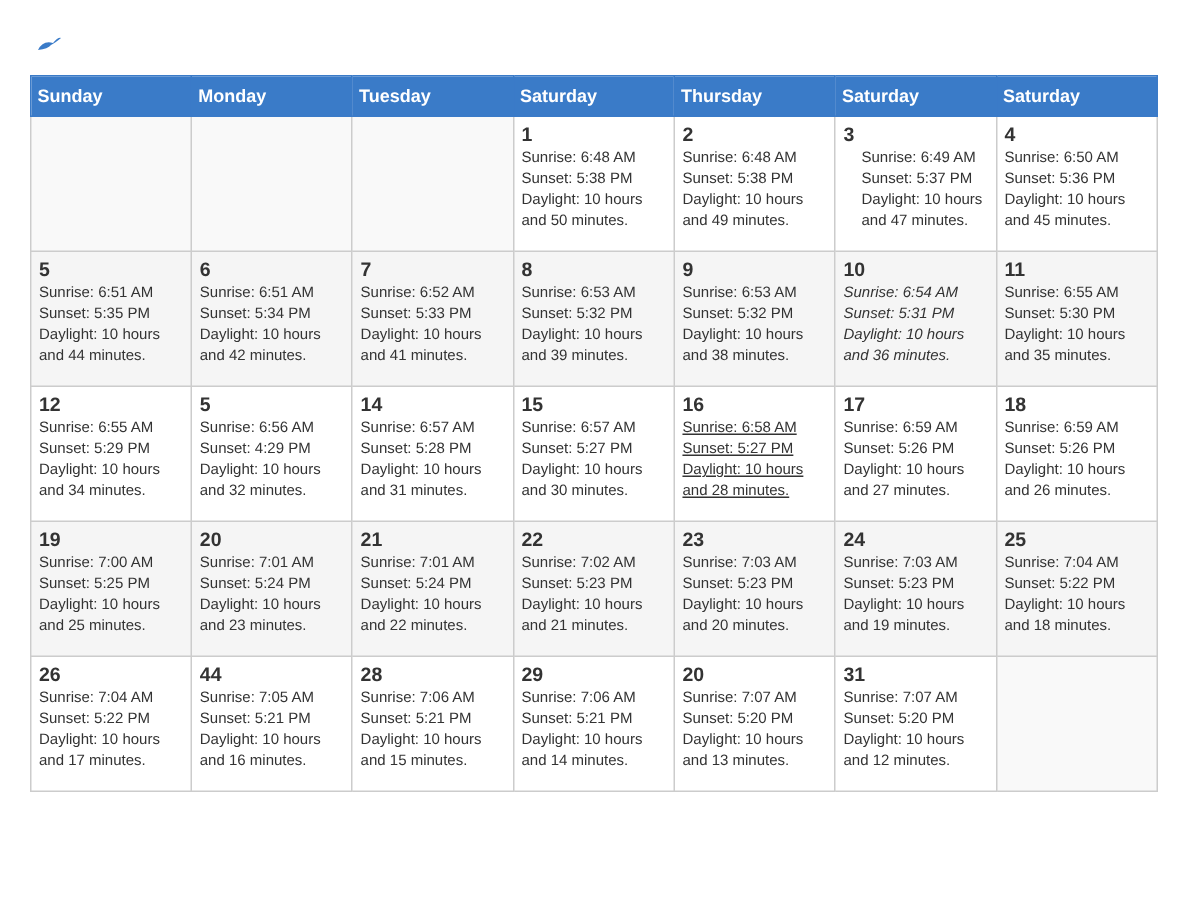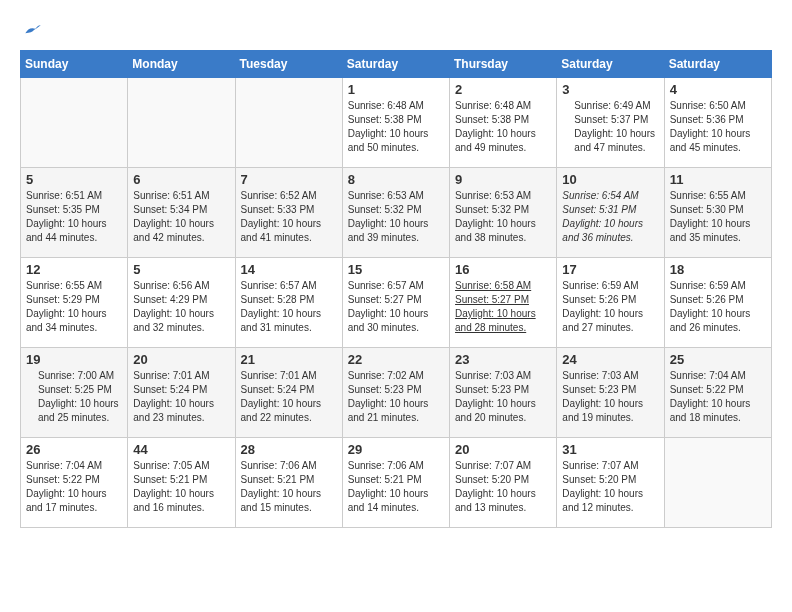--- a/index.html
+++ b/index.html
@@ -256,21 +256,21 @@
           <div class="day-num">18</div>
           <div class="day-info" style="white-space: pre-line;">Sunrise: 6:59 AM
 Sunset: 5:26 PM
 Daylight: 10 hours
 and 26 minutes.</div>
         </td>
       </tr>
       <tr class="row-shaded">
         <td>
           <div class="day-num">19</div>
-          <div class="day-info" style="white-space: pre-line; margin-left: 12px;">Sunrise: 7:00 AM
+          <div class="day-info" style="white-space: pre-line;">Sunrise: 7:00 AM
 Sunset: 5:25 PM
 Daylight: 10 hours
 and 25 minutes.</div>
         </td>
         <td>
           <div class="day-num">20</div>
           <div class="day-info" style="white-space: pre-line;">Sunrise: 7:01 AM
 Sunset: 5:24 PM
 Daylight: 10 hours
 and 23 minutes.</div>

